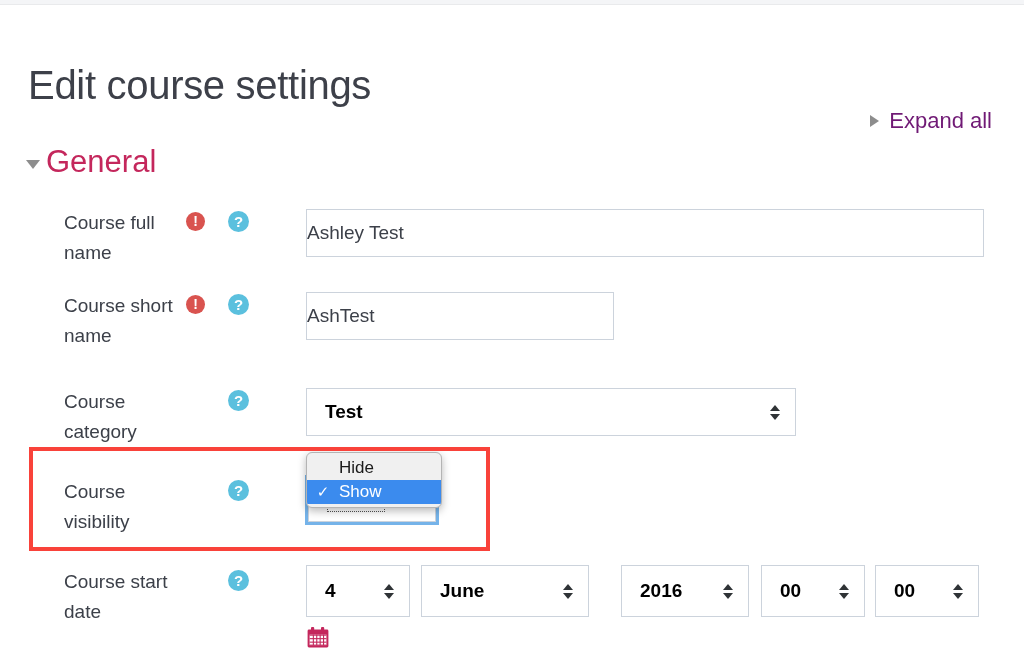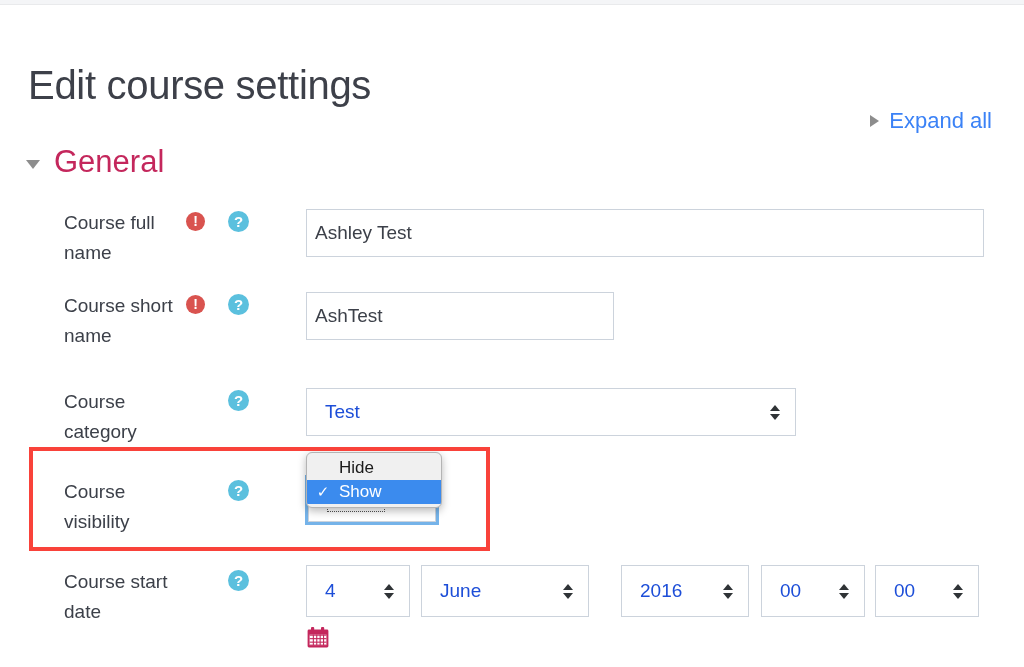--- a/index.html
+++ b/index.html
@@ -49,30 +49,30 @@
     gap: 10px;
     cursor: pointer;
   }
   .expand-caret {
     width: 0; height: 0;
     border-left: 9px solid #8d8d8d;
     border-top: 6px solid transparent;
     border-bottom: 6px solid transparent;
   }
   .expand-label {
-    color: #3b82f6;
+    color: #701a75;
     font-size: 22px;
   }
   .section-head {
     position: absolute;
     left: 26px;
     top: 138px;
     display: flex;
     align-items: center;
-    gap: 14px;
+    gap: 6px;
   }
   .section-caret {
     width: 0; height: 0;
     border-top: 9px solid #8d8d8d;
     border-left: 7px solid transparent;
     border-right: 7px solid transparent;
     margin-top: 4px;
   }
   .section-title {
     color: #c4275c;
@@ -117,37 +117,38 @@
     line-height: 21px;
     text-align: center;
   }
   .txtinput {
     position: absolute;
     box-sizing: border-box;
     border: 1px solid #ccd3dc;
     background: #ffffff;
     font-size: 19px;
     color: #3c4049;
-    padding: 0 8px;
+    padding: 0 0;
     font-family: "Liberation Sans", sans-serif;
     outline: none;
     border-radius: 0;
   }
   .selbox {
     position: absolute;
     box-sizing: border-box;
     border: 1px solid #ccd3dc;
     background: #ffffff;
     display: flex;
     align-items: center;
     justify-content: space-between;
     padding: 0 14px 0 18px;
     font-size: 19px;
-    color: #1d4ed8;
+    color: #000000;
     cursor: pointer;
+    font-weight: bold;
   }
   .sel-arrows {
     display: inline-block;
     width: 11px;
     line-height: 0;
     flex: none;
   }
   .sel-arrows i {
     display: block;
     width: 0; height: 0;

